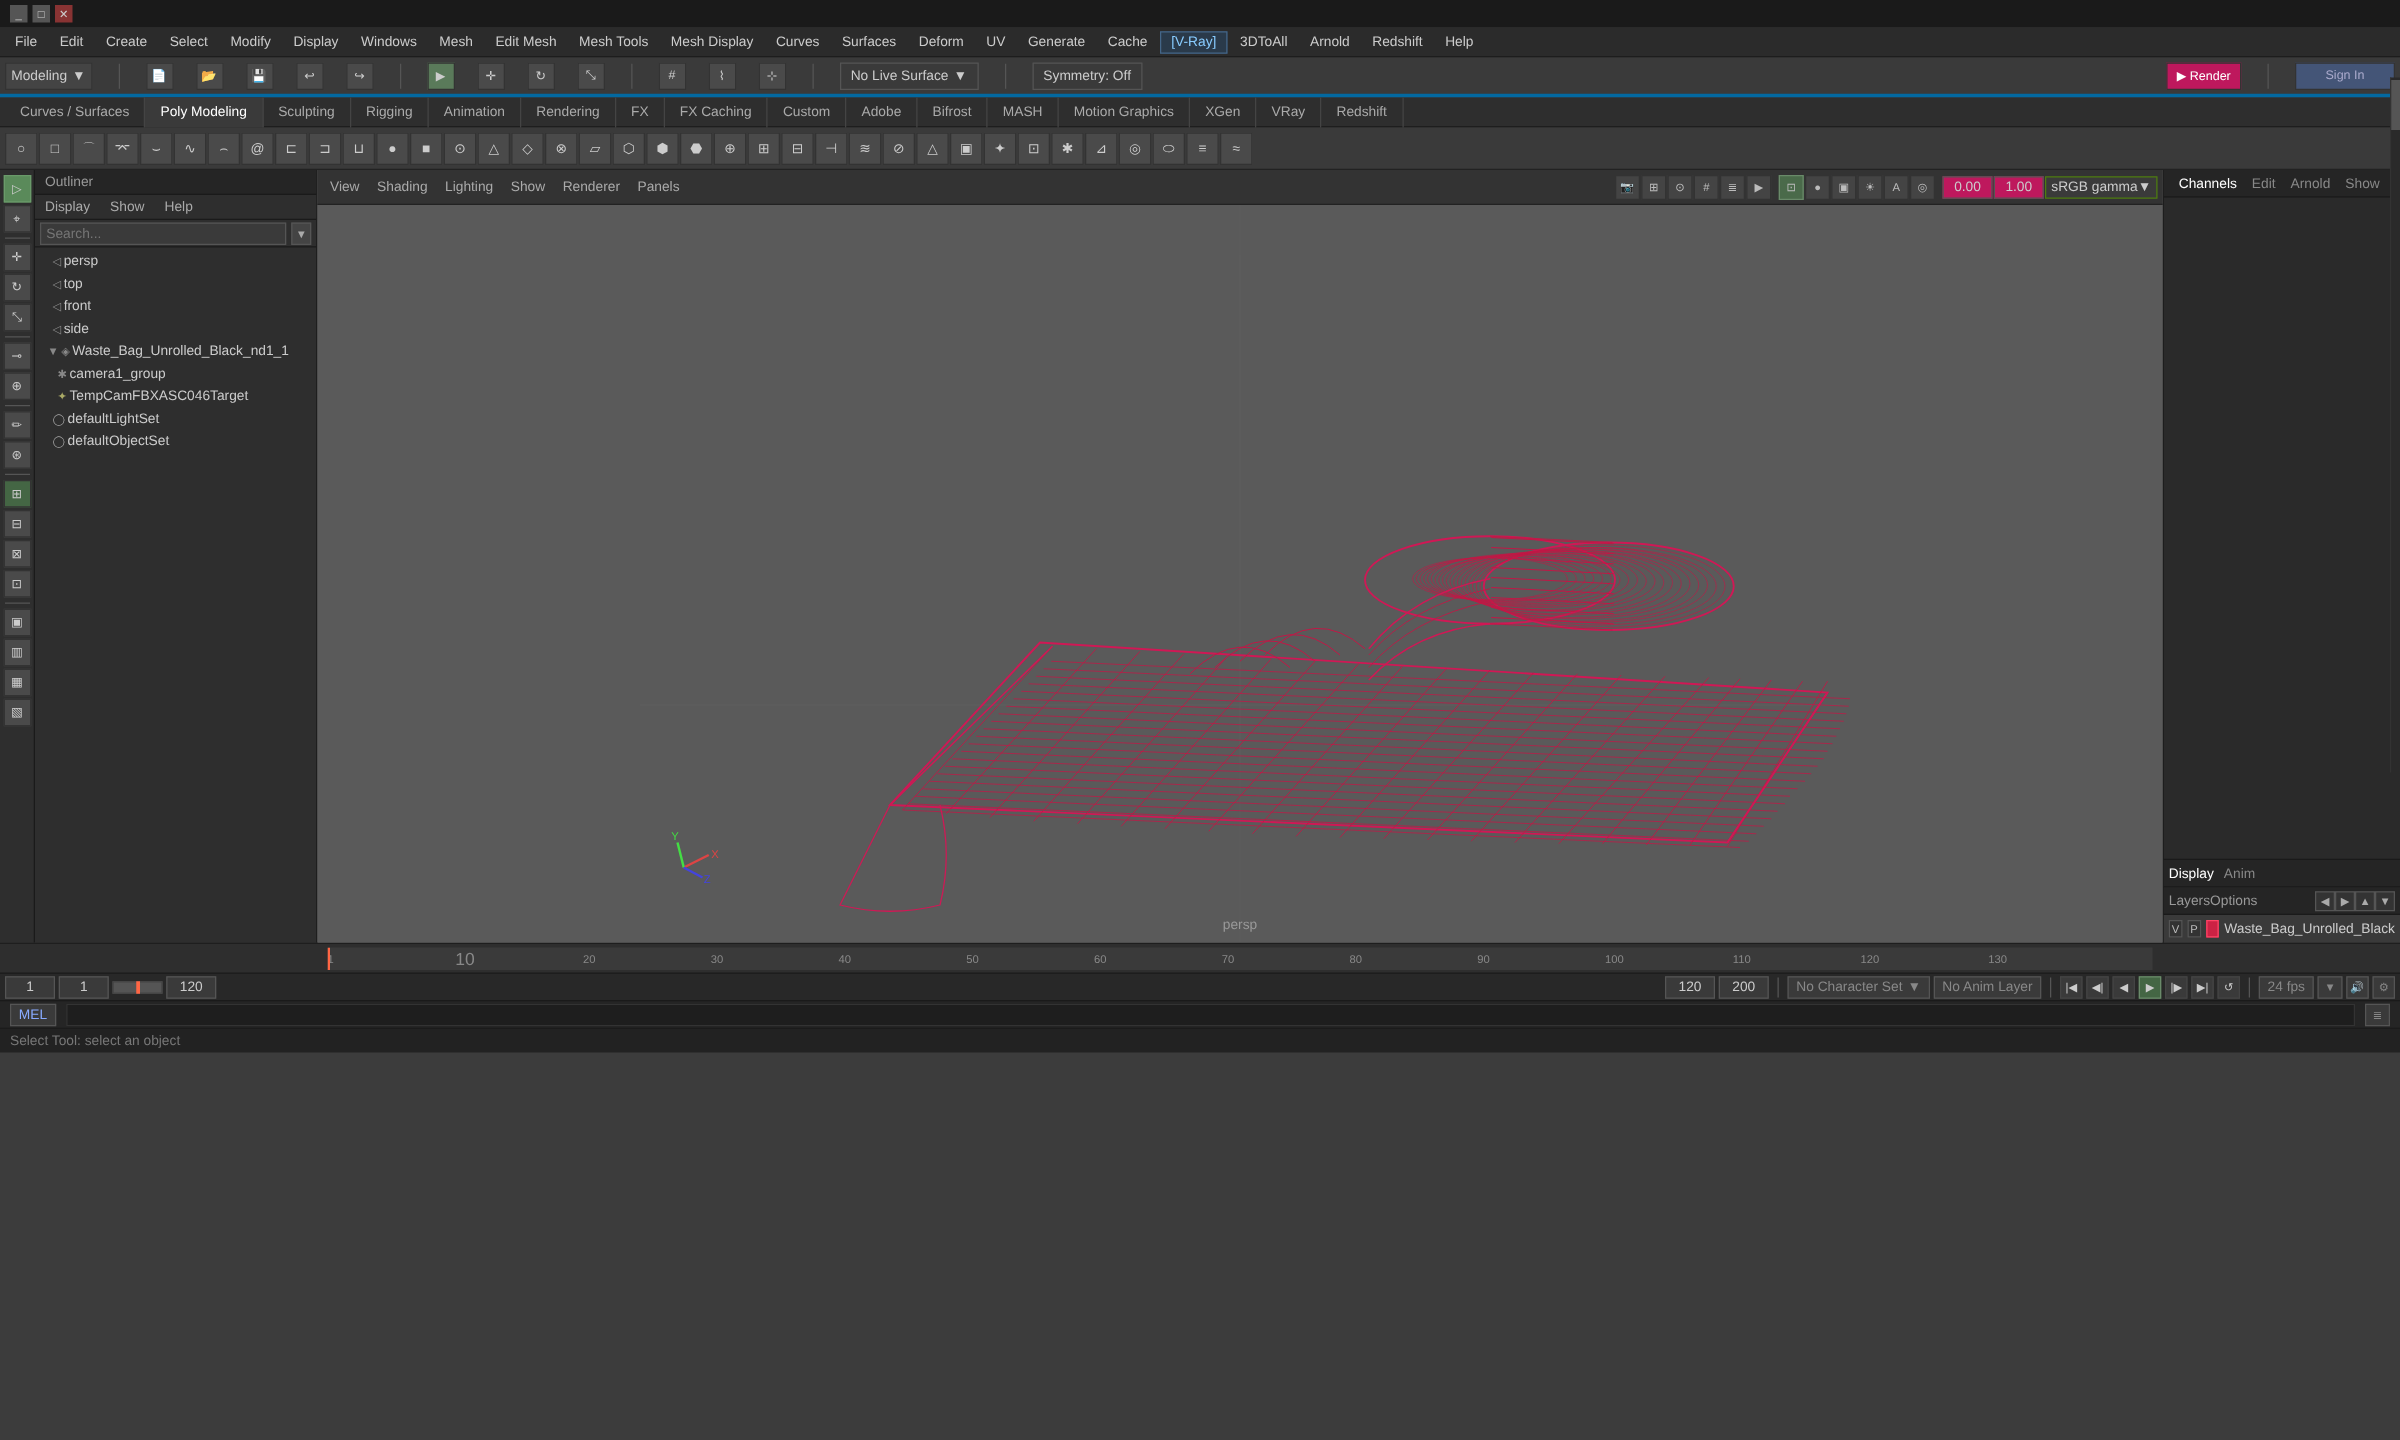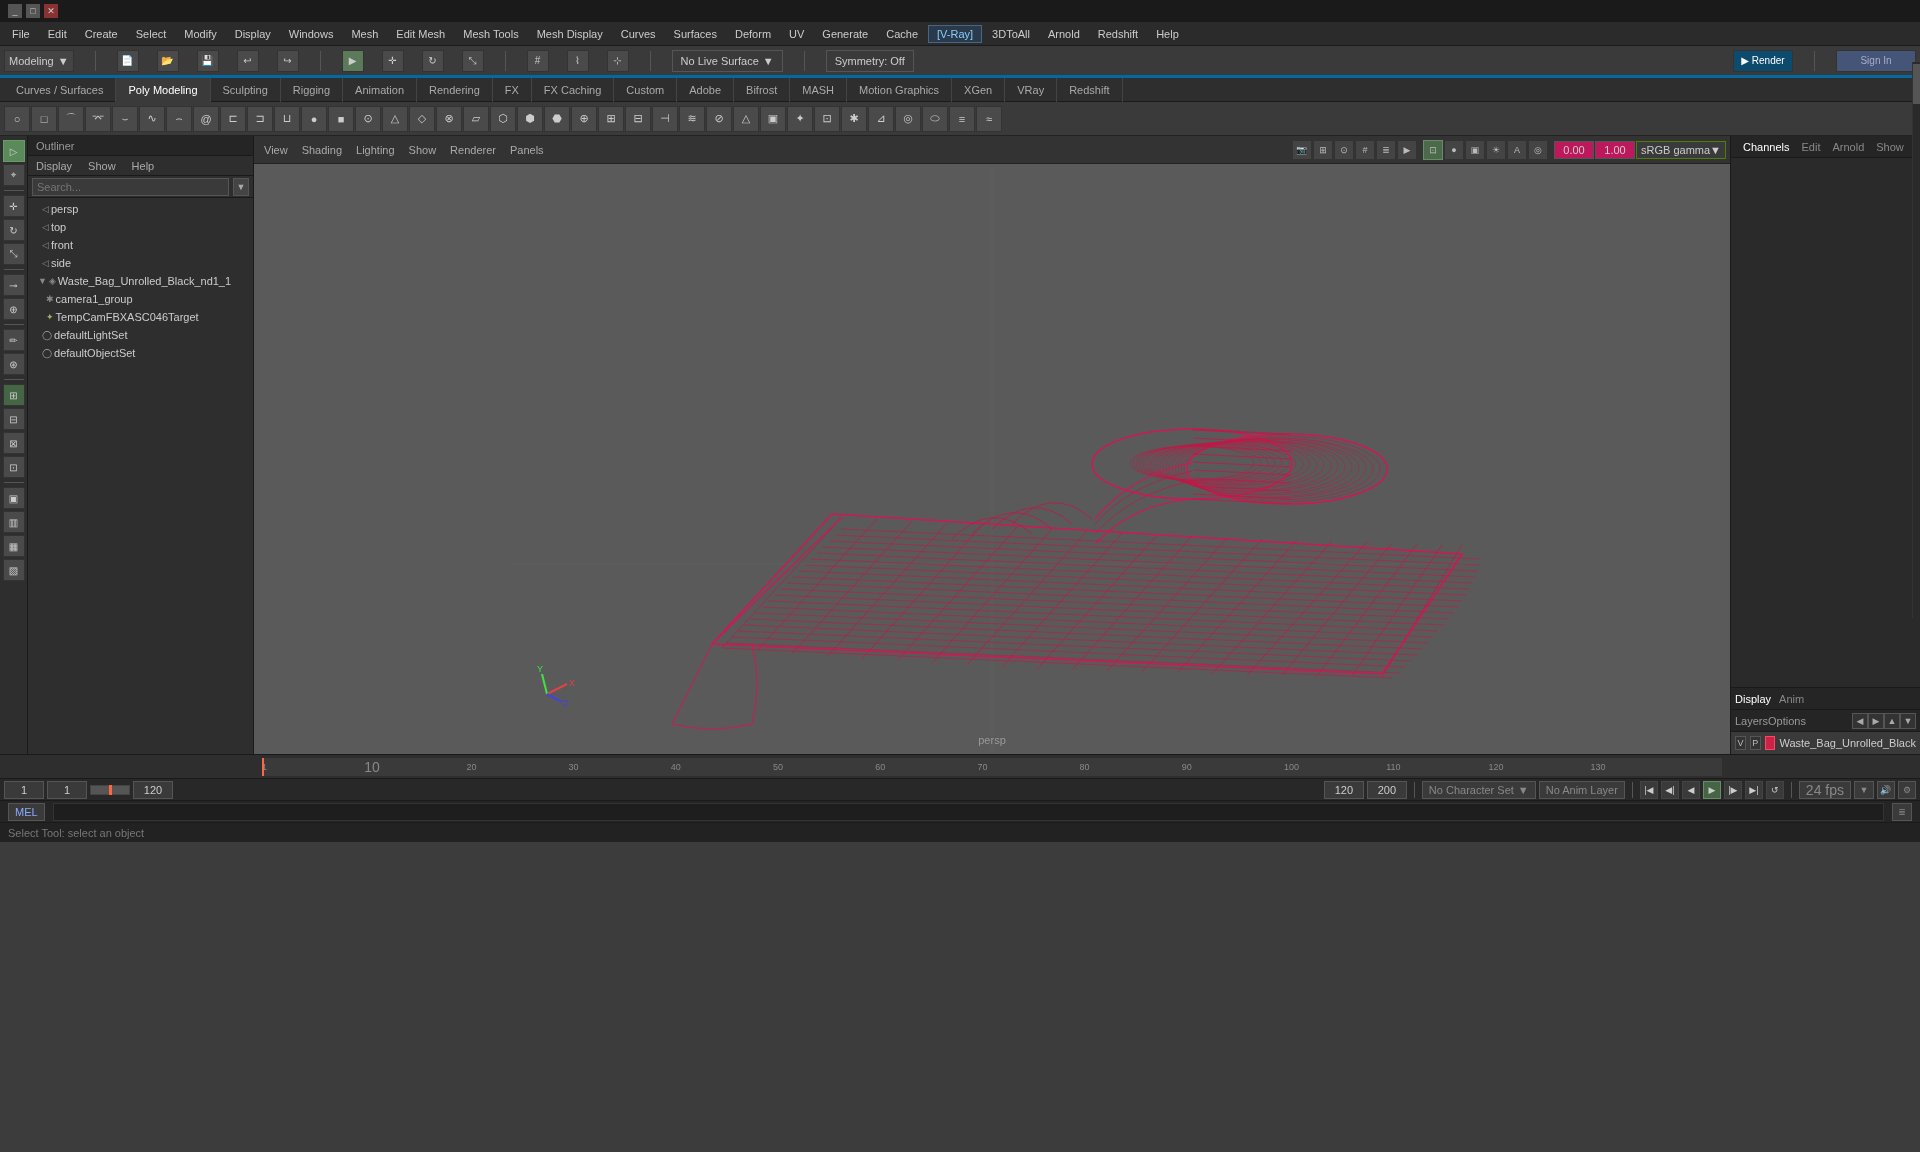--- a/index.html
+++ b/index.html
@@ -514,21 +514,21 @@
   <div class="toolbar-separator"></div>
   <div class="no-live-surface">
     <span>No Live Surface</span>
     <span>▼</span>
   </div>
   <div class="toolbar-separator"></div>
   <div class="symmetry-off">
     <span>Symmetry: Off</span>
   </div>
   <div class="spacer"></div>
-  <button class="toolbar-btn" style="width:60px; background:#0c4a6e; color:#fff;">▶ Render</button>
+  <button class="toolbar-btn" style="width:60px; background:#be185d; color:#fff;">▶ Render</button>
   <div class="toolbar-separator"></div>
   <button class="toolbar-btn" style="width:80px; background:#445577; color:#aac;">
     <span>Sign In</span>
   </button>
 </div>
 
 <div id="tab-bar">
   <div class="tab-item">Curves / Surfaces</div>
   <div class="tab-item active">Poly Modeling</div>
   <div class="tab-item">Sculpting</div>
@@ -942,21 +942,21 @@
   <div class="transport-separator"></div>
 
   <button class="transport-btn">|◀</button>
   <button class="transport-btn">◀|</button>
   <button class="transport-btn">◀</button>
   <button class="transport-btn" style="background:#446644; border-color:#6a8a6a;">▶</button>
   <button class="transport-btn">|▶</button>
   <button class="transport-btn">▶|</button>
   <button class="transport-btn">↺</button>
   <div class="transport-separator"></div>
-  <div style="height:18px; background:#3a3a3a; border:1px solid #555; color:#888; font-size:14px; padding:0 6px; display:flex; align-items:center;">
+  <div style="height:18px; background:#3a3a3a; border:1px solid #555; color:#888; font-size:11px; padding:0 6px; display:flex; align-items:center;">
     <span>24 fps</span>
   </div>
   <div style="height:18px; width:20px; background:#3a3a3a; border:1px solid #555; display:flex; align-items:center; justify-content:center;">
     <span style="font-size:9px; color:#888;">▼</span>
   </div>
   <div style="height:18px; width:18px; background:#3a3a3a; border:1px solid #555; display:flex; align-items:center; justify-content:center;">
     <span style="font-size:9px; color:#888;">🔊</span>
   </div>
   <div style="height:18px; width:18px; background:#3a3a3a; border:1px solid #555; display:flex; align-items:center; justify-content:center;">
     <span style="font-size:9px; color:#888;">⚙</span>

